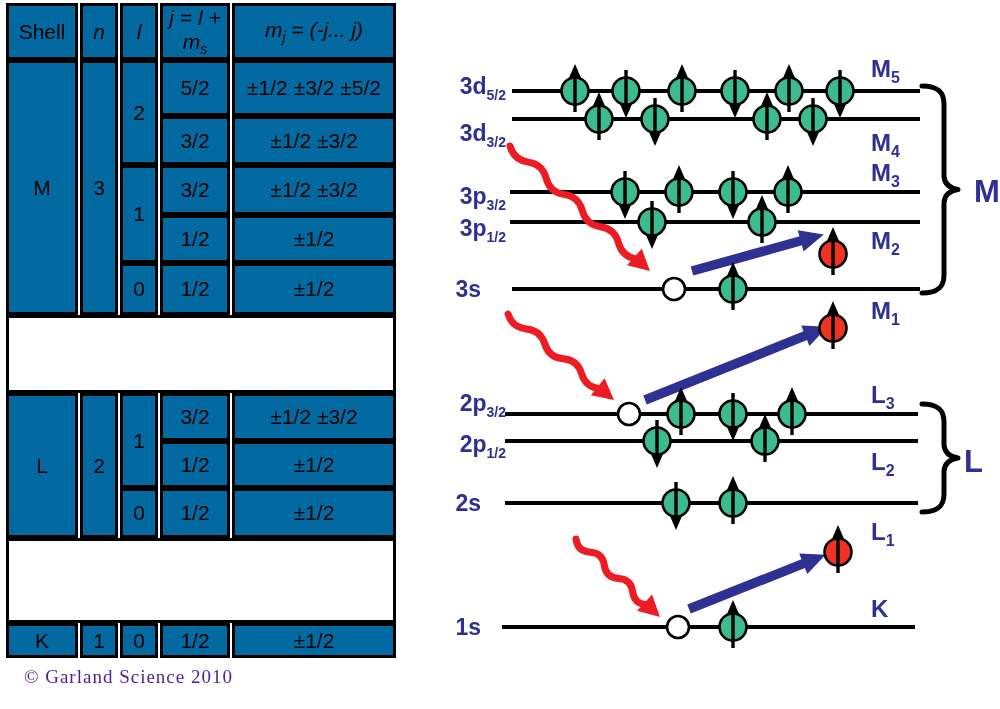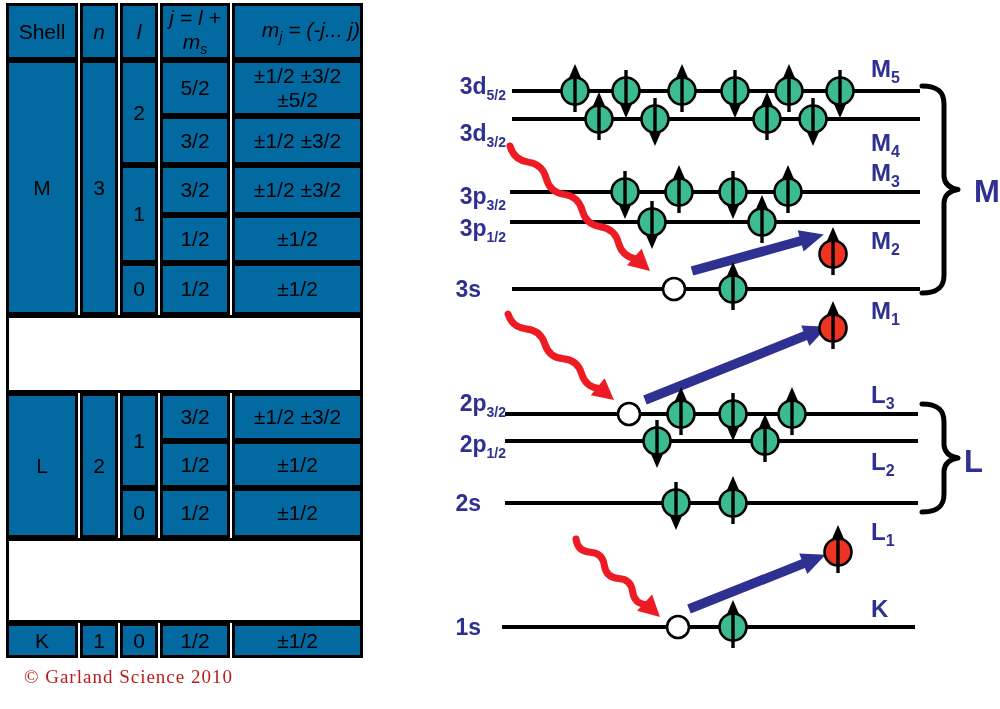--- a/index.html
+++ b/index.html
@@ -5,24 +5,24 @@
   html,body{margin:0;padding:0;}
   body{width:1000px;height:709px;background:#fff;position:relative;overflow:hidden;
        font-family:"Liberation Sans",sans-serif;}
   .tablewrap{position:absolute;left:4px;top:3px;}
   table{border-collapse:separate;border-spacing:2px 0;}
   td{border:3px solid #000;box-sizing:border-box;text-align:center;vertical-align:middle;
      font-size:21px;color:#000;padding:0;background:#0369a1;}
   td.gap{background:#fff;}
   .it{font-style:italic;}
   sub{font-size:14px;}
-  .w-shell{width:72px;} .w-n{width:38px;} .w-l{width:38px;} .w-j{width:70px;} .w-mj{width:131px;text-align:right;}
+  .w-shell{width:72px;} .w-n{width:38px;} .w-l{width:38px;} .w-j{width:70px;} .w-mj{width:164px;}
   #diagram-svg{position:absolute;left:0;top:0;}
   .caption{position:absolute;left:24px;top:666px;font-family:"Liberation Serif",serif;
-           font-size:19px;color:#b91c1c;letter-spacing:1px;}
+           font-size:19px;color:#4c1d95;letter-spacing:1px;}
 </style>
 </head>
 <body>
 
 <div class="tablewrap">
   <table>
     <tbody>
         <tr style="height:44px">
       <td class="w-shell">Shell</td>
       <td class="w-n it">n</td>

